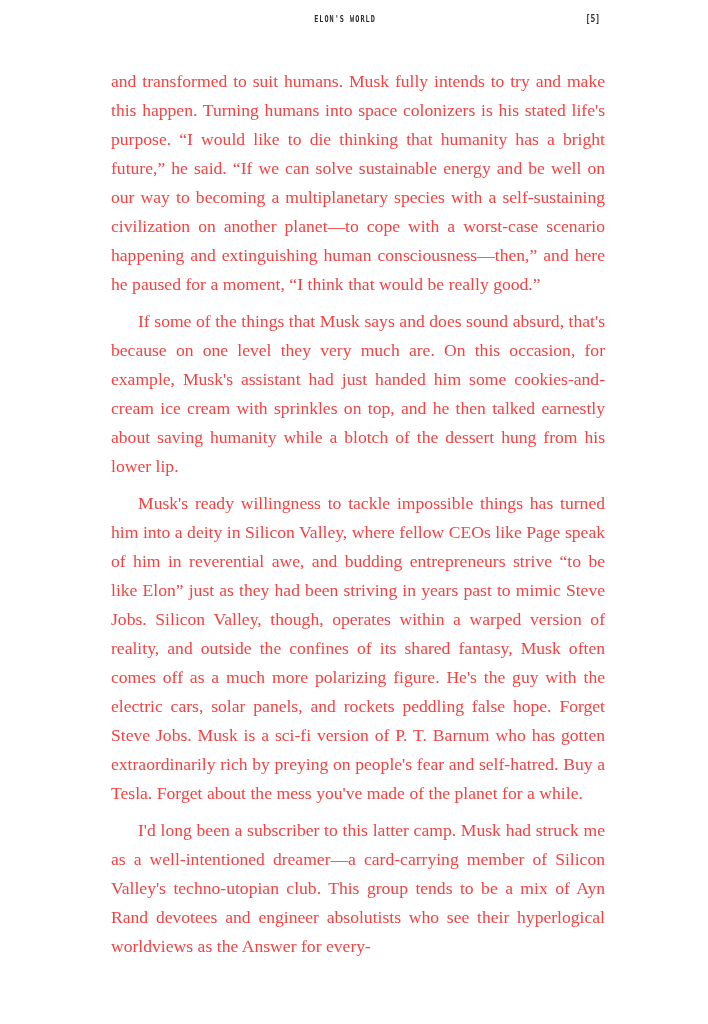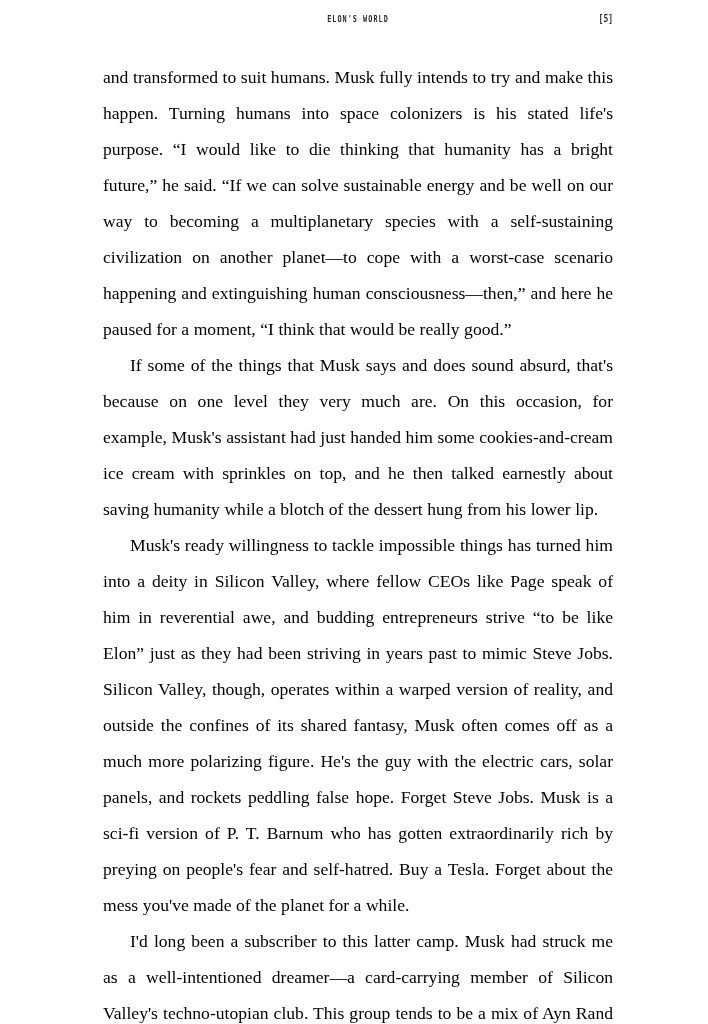--- a/index.html
+++ b/index.html
@@ -16,21 +16,21 @@
     margin: 0 auto;
     background: #ffffff;
     overflow: hidden;
     box-sizing: border-box;
   }
 
   
   .running-head {
     position: absolute;
     top: 13px;
-    left: 103px;
+    left: 90px;
     width: 510px;
     height: 14px;
   }
 
   .running-head-title {
     position: absolute;
     left: 0;
     right: 0;
     text-align: center;
     font-family: "DejaVu Sans Mono", "Liberation Mono", monospace;
@@ -58,25 +58,25 @@
 
   
   .textblock {
     position: absolute;
     top: 59px;
     left: 103px;
     width: 510px;
   }
 
   .para {
-    margin: 0;
+    margin: 8px;
     font-family: "Liberation Serif", "DejaVu Serif", serif;
     font-size: 17.6px;
-    line-height: 36px;
-    color: #000000;
+    line-height: 29px;
+    color: #ef4444;
     text-align: justify;
     text-justify: inter-word;
     -webkit-hyphens: none;
     hyphens: none;
     word-spacing: 0.1px;
   }
 
   .para.indented {
     text-indent: 27px;
     font-family: Liberation Serif, serif;

